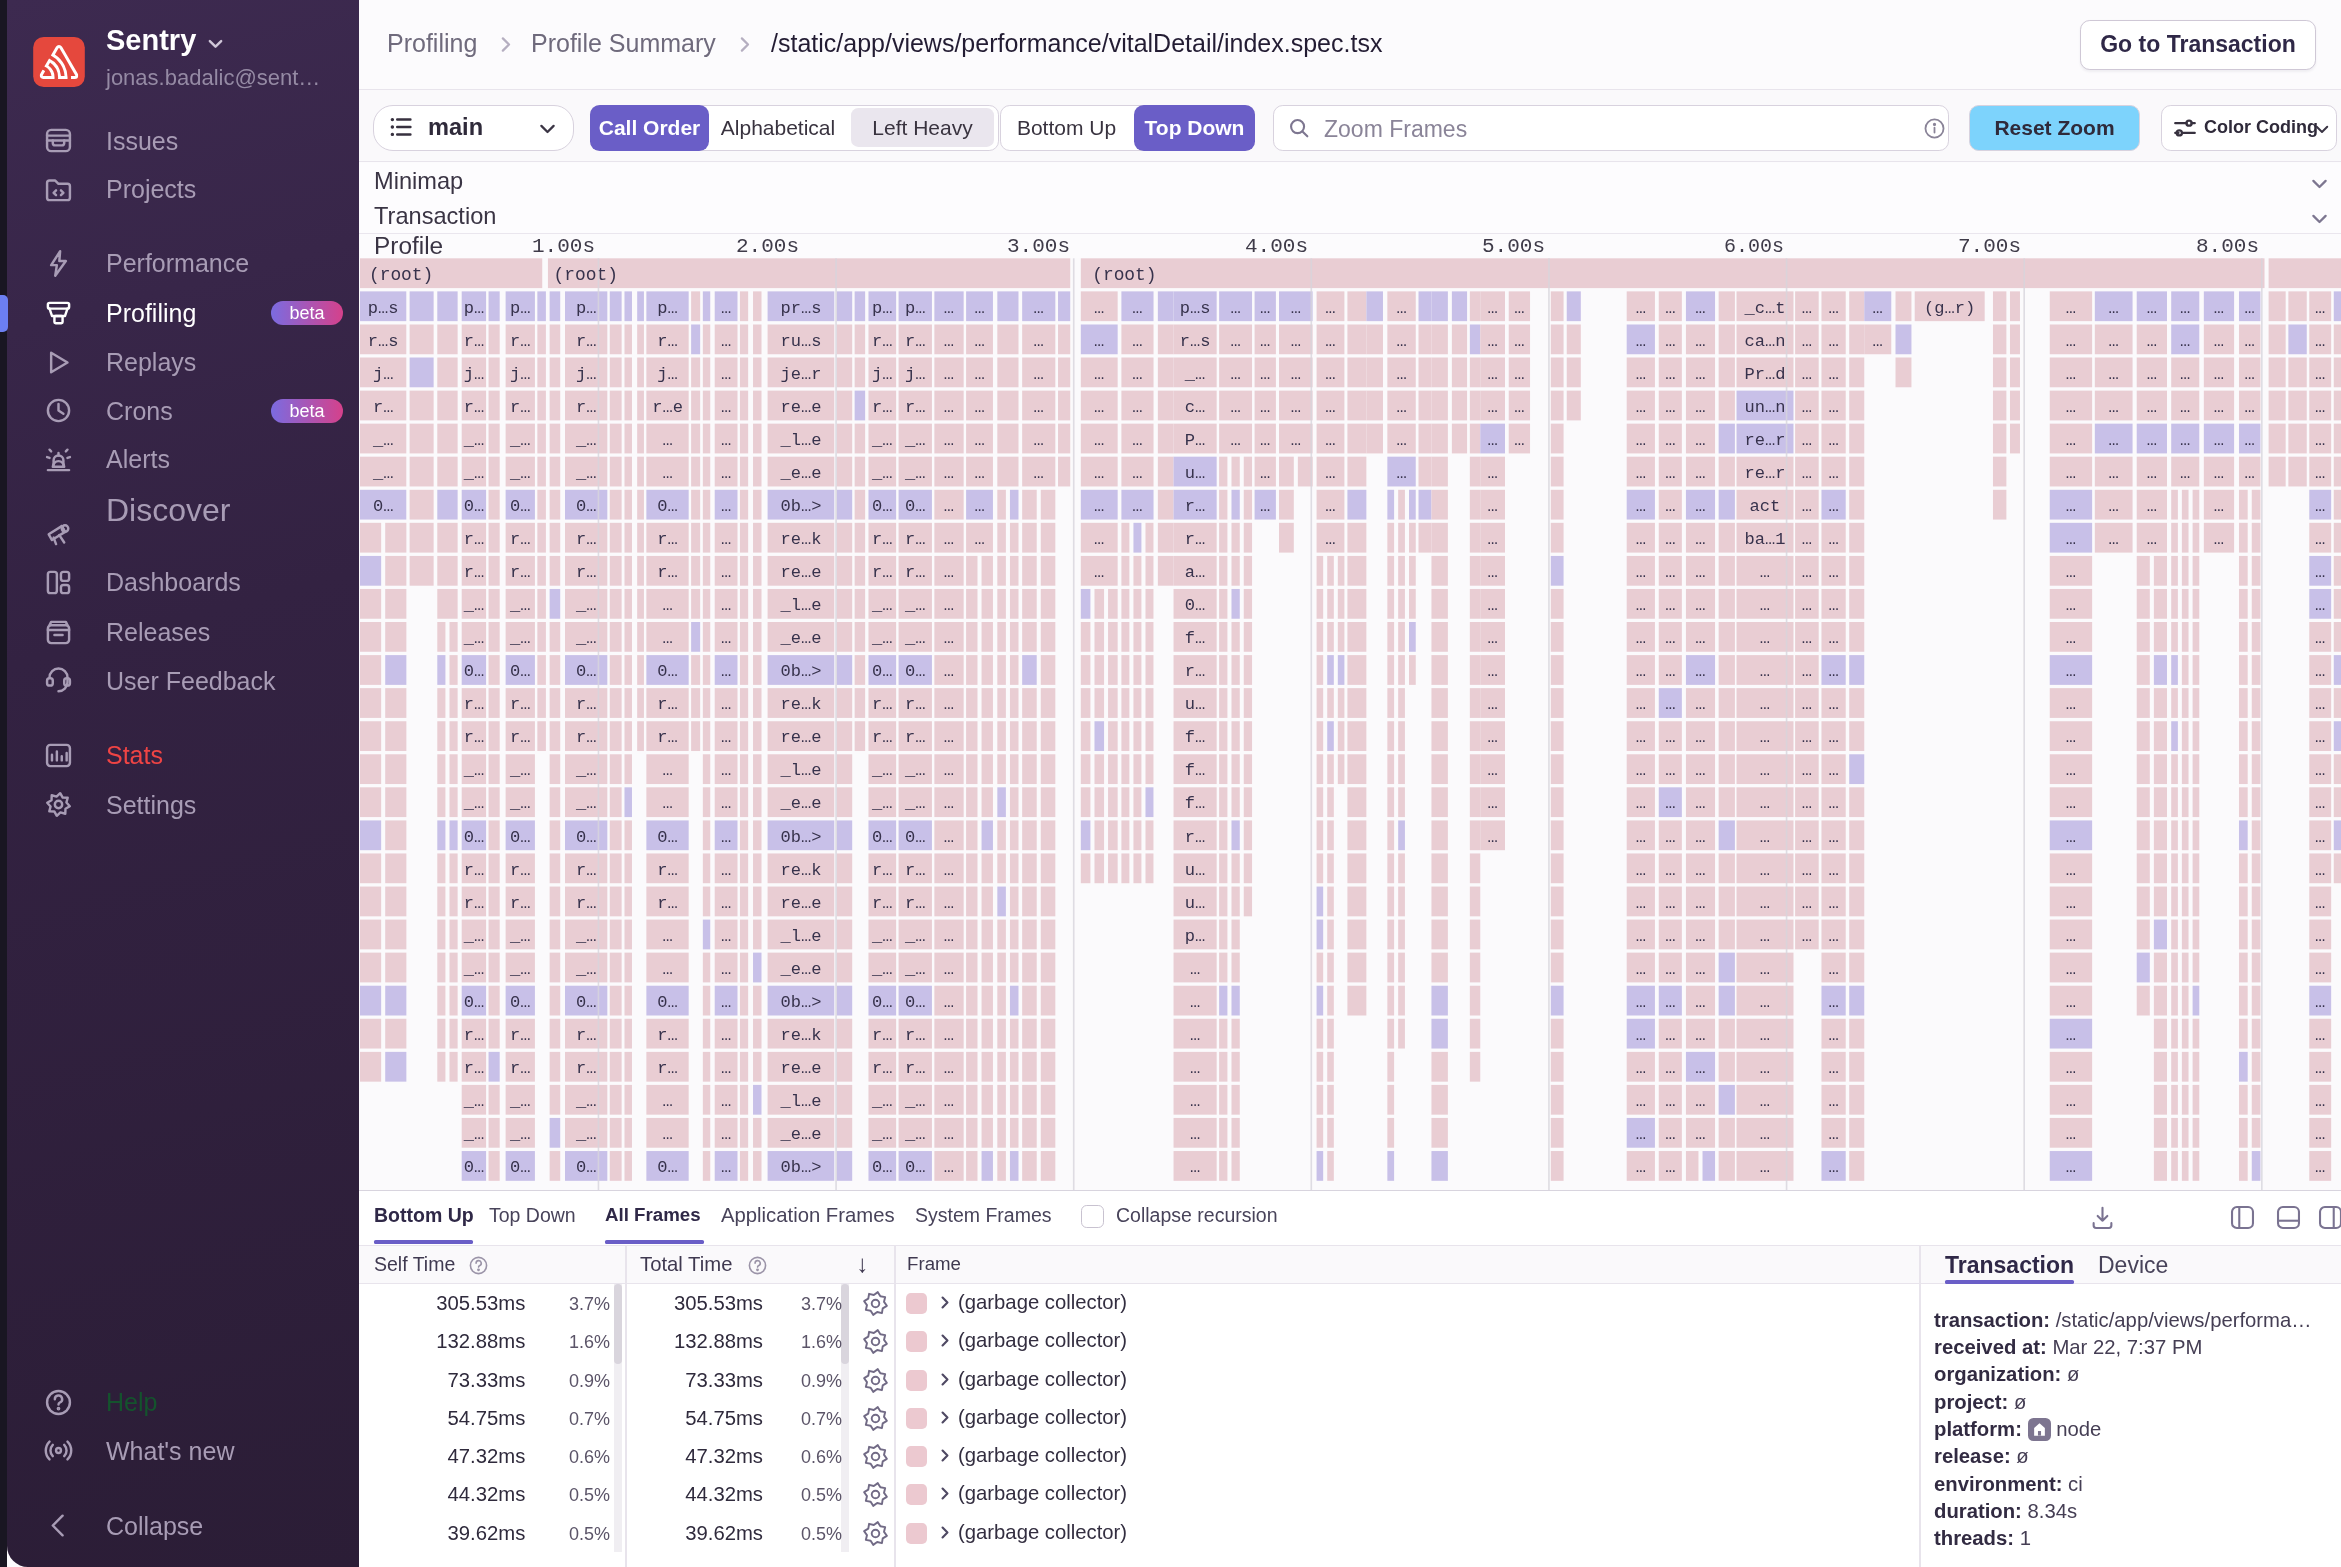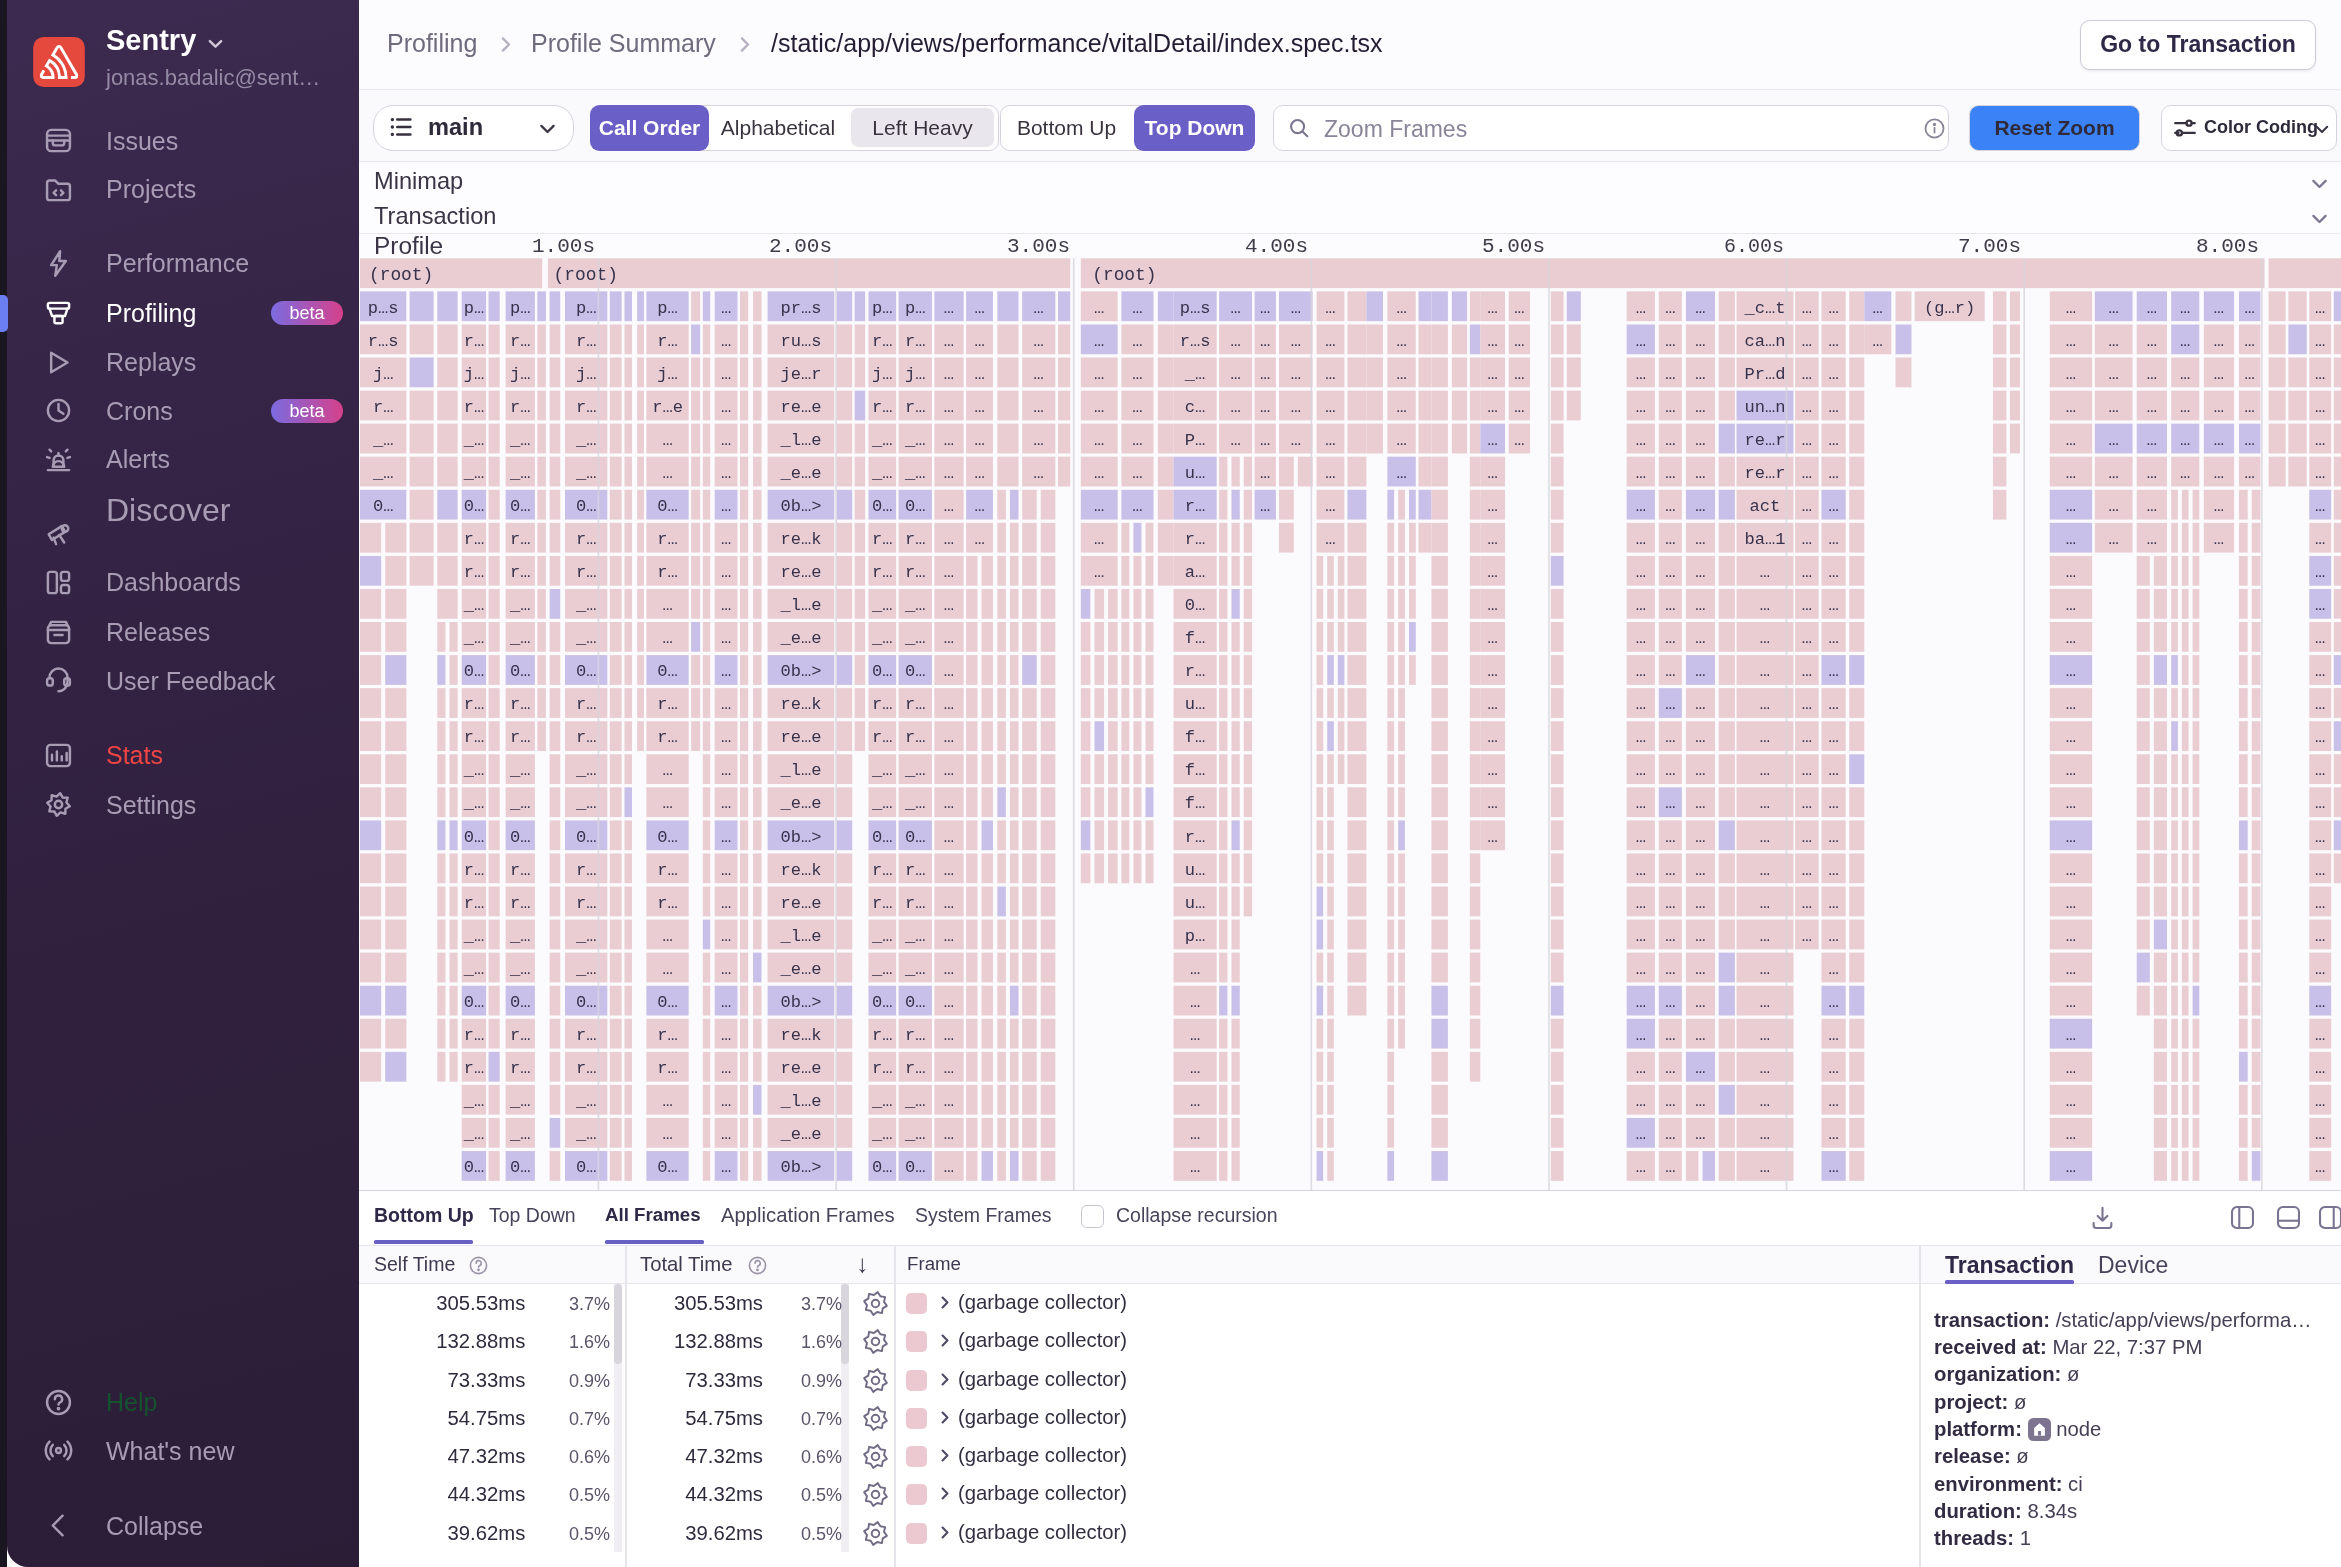--- a/index.html
+++ b/index.html
@@ -144,21 +144,21 @@
         <circle cx="13" cy="13" r="8"></circle>
         <path d="M19 19l6 6"></path>
       </svg></div>
   <div class="abs" style="left:50px;top:9.8px;font-size:23px;color:#8a8498">Zoom Frames</div>
   <div class="abs" style="left:649px;top:10.6px"><svg width="23" height="23" viewBox="0 0 28 28" fill="none" stroke="#8a8498" stroke-width="2.2">
         <circle cx="14" cy="14" r="11"></circle>
         <path d="M14 13v6" stroke-linecap="round"></path>
         <circle cx="14" cy="9" r="0.9" fill="#8a8498"></circle>
       </svg></div>
 </div>
-<div class="abs" style="left:1969px;top:105px;width:171px;height:46px;background:#3b82f6;border:1.6px solid #d8d2de;border-radius:9.8px;font-size:21px;font-weight:bold;color:#2f2a3a;text-align:center;line-height:44px">Reset Zoom</div>
+<div class="abs" style="left:1969px;top:105px;width:171px;height:46px;background:#7dd3fc;border:1.6px solid #d8d2de;border-radius:9.8px;font-size:21px;font-weight:bold;color:#2f2a3a;text-align:center;line-height:44px">Reset Zoom</div>
 <div class="abs" style="left:2161px;top:105px;width:176px;height:46px;background:#fff;border:1.6px solid #d8d2de;border-radius:9.8px">
   <div class="abs" style="left:9.8px;top:9px"><svg width="26" height="26" viewBox="0 0 32 32" fill="none" stroke="#37313f" stroke-width="2.8" stroke-linecap="round">
         <path d="M4 10h14M24 10h4M4 22h4M14 22h14"></path>
         <circle cx="21" cy="10" r="3.2"></circle>
         <circle cx="9" cy="22" r="3.2"></circle>
       </svg></div>
   <div class="abs" style="left:42px;top:11.4px;font-size:18px;font-weight:bold;color:#2f2a3a">Color Coding</div>
   <div class="abs" style="left:151px;top:14px"><svg width="18" height="18" viewBox="0 0 24 24" fill="none" stroke="#3a3444" stroke-width="2.6" stroke-linecap="round" stroke-linejoin="round">
         <path d="M5 9l7 7 7-7"></path>
       </svg></div>
@@ -169,21 +169,21 @@
 <div class="abs" style="left:2309px;top:173px"><svg width="21" height="21" viewBox="0 0 24 24" fill="none" stroke="#7d7690" stroke-width="2.6" stroke-linecap="round" stroke-linejoin="round">
       <path d="M5 9l7 7 7-7"></path>
     </svg></div>
 <div class="abs" style="left:359px;top:199px;width:1983px;height:35px;border-bottom:1.6px solid #eae6ee;background:#fdfcfe"></div>
 <div class="abs" style="left:374px;top:203px;font-size:23.6px;color:#3a3444">Transaction</div>
 <div class="abs" style="left:2309px;top:208px"><svg width="21" height="21" viewBox="0 0 24 24" fill="none" stroke="#7d7690" stroke-width="2.6" stroke-linecap="round" stroke-linejoin="round">
       <path d="M5 9l7 7 7-7"></path>
     </svg></div>
 <div class="abs" style="left:374px;top:232px;font-size:24.4px;color:#3a3444">Profile</div>
 <div style="position:absolute;left:499px;top:235px;width:96px;text-align:right;font-family:'Liberation Mono',monospace;font-size:21px;color:#3f3b49">1.00s</div>
-<div style="position:absolute;left:736px;top:235px;width:96px;text-align:right;font-family:'Liberation Mono',monospace;font-size:21px;color:#3f3b49">2.00s</div>
+<div style="position:absolute;left:736px;top:235px;width:96px;font-family:'Liberation Mono',monospace;font-size:21px;color:#3f3b49">2.00s</div>
 <div style="position:absolute;left:974px;top:235px;width:96px;text-align:right;font-family:'Liberation Mono',monospace;font-size:21px;color:#3f3b49">3.00s</div>
 <div style="position:absolute;left:1212px;top:235px;width:96px;text-align:right;font-family:'Liberation Mono',monospace;font-size:21px;color:#3f3b49">4.00s</div>
 <div style="position:absolute;left:1449px;top:235px;width:96px;text-align:right;font-family:'Liberation Mono',monospace;font-size:21px;color:#3f3b49">5.00s</div>
 <div style="position:absolute;left:1688px;top:235px;width:96px;text-align:right;font-family:'Liberation Mono',monospace;font-size:20px;color:#3f3b49">6.00s</div>
 <div style="position:absolute;left:1925px;top:235px;width:96px;text-align:right;font-family:'Liberation Mono',monospace;font-size:21px;color:#3f3b49">7.00s</div>
 <div style="position:absolute;left:2163px;top:235px;width:96px;text-align:right;font-family:'Liberation Mono',monospace;font-size:21px;color:#3f3b49">8.00s</div>
 
 <div class="abs" style="left:360px;top:258px;width:1981px;height:933px;background:#fbfafc">
 <svg width="1981" height="933" viewBox="0 0 2435 1146" font-family="Liberation Mono, monospace" font-size="21">
 <style>rect.p{fill:#e9cdd3}rect.l{fill:#c8c0e8}text{fill:#37324c}</style>

